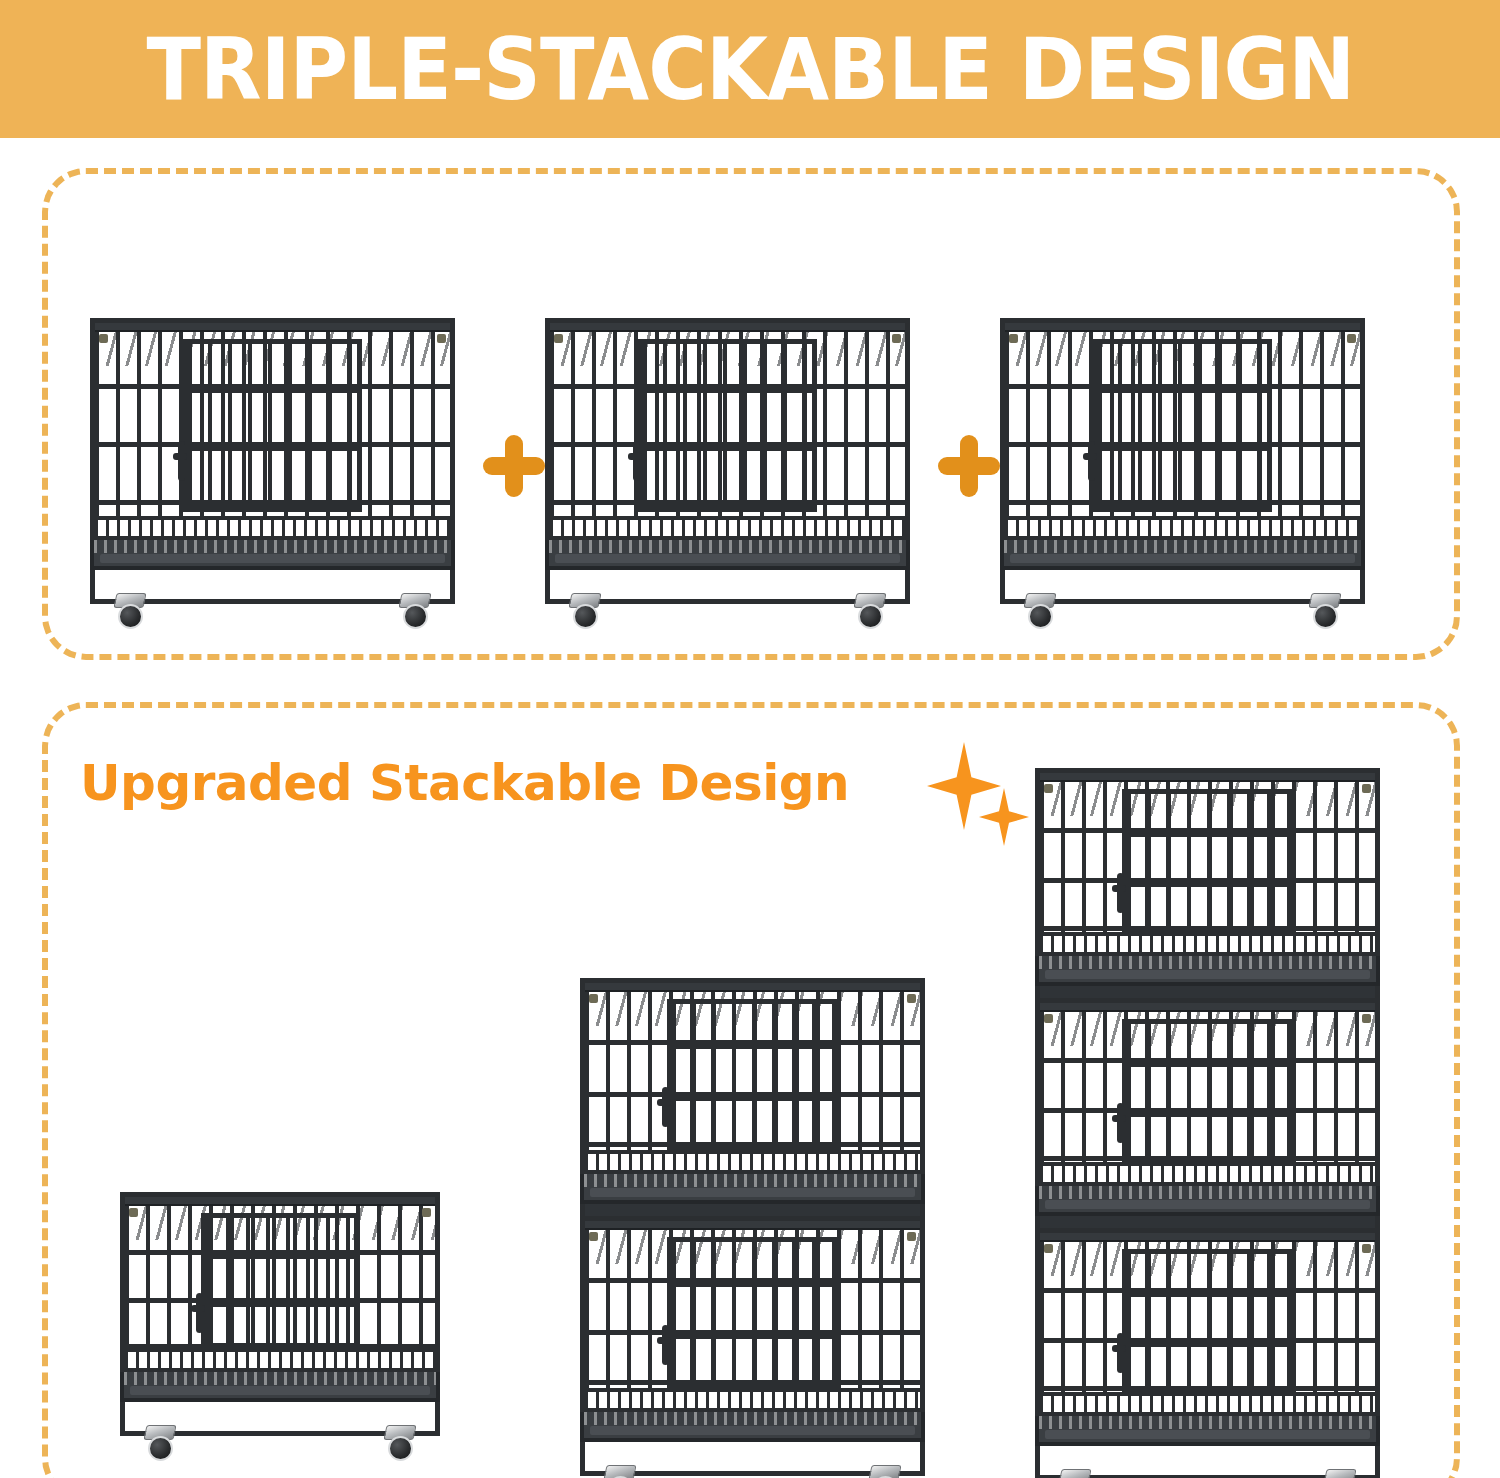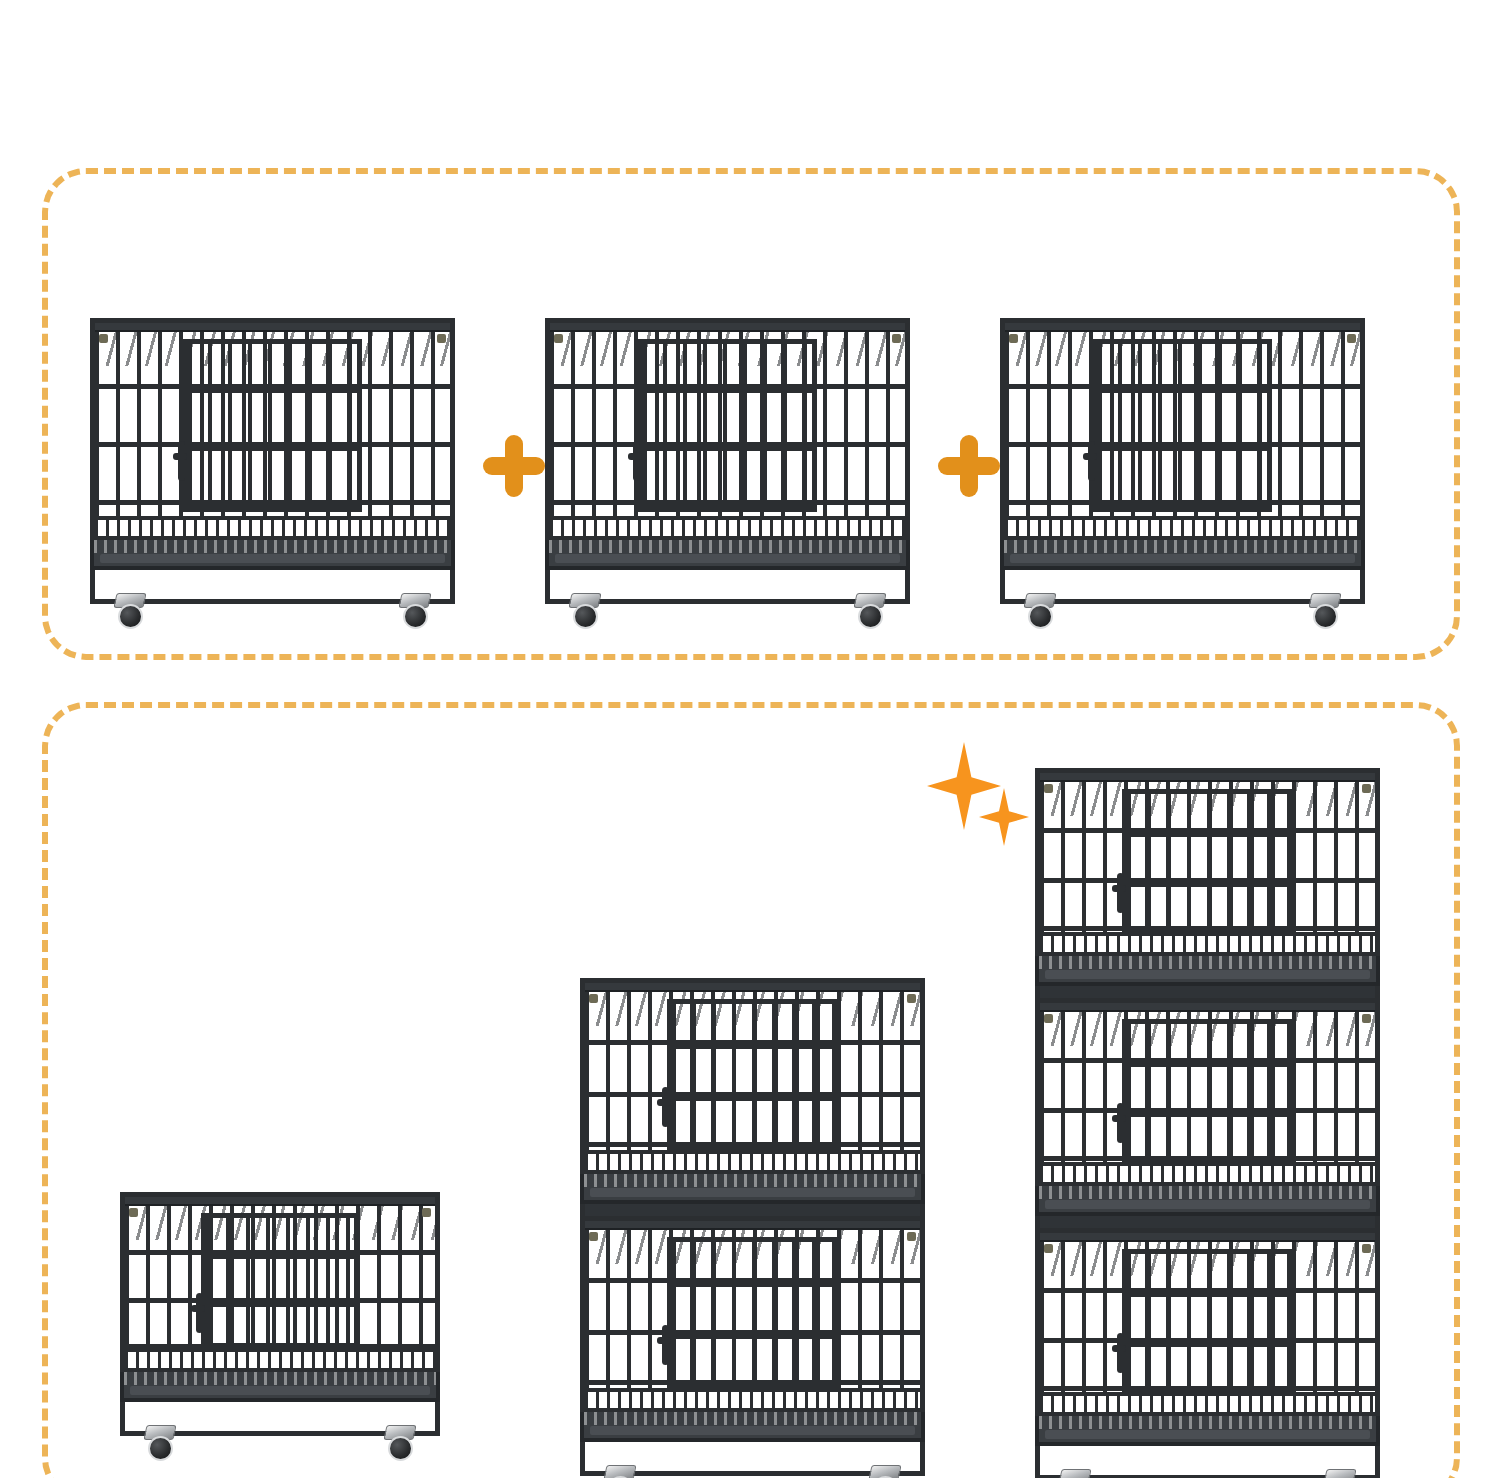--- a/index.html
+++ b/index.html
@@ -286,20 +286,23 @@
     border-left: 5px solid #2b2e31;
     border-right: 5px solid #2b2e31;
     z-index: 9;
   }
 </style>
 </head>
 <body>
 
 <div id="page">
 
+  <div class="banner">
+    <div class="banner-title">TRIPLE-STACKABLE DESIGN</div>
+  </div>
 
   <div class="panel" id="panel-conventional"></div>
 
 
   <div class="cage-assembly" style="left:90px; top:318px; width:365px;">
     <div class="cage-unit" style="height:222px;">
       <div class="top-rail"></div>
       <div class="ceiling"></div>
       <div class="bars"></div>
       <div class="rails">
@@ -404,20 +407,21 @@
       </div>
       <div class="caster right">
         <div class="bracket"></div>
           <div class="wheel"></div>
       </div>
     </div>
   </div>
 
   <div class="panel" id="panel-upgraded"></div>
 
+  <div class="panel-heading" id="heading-upgraded">Upgraded Stackable Design</div>
 
   <div class="sparkles">
     <div class="spark big"></div>
     <div class="spark small"></div>
   </div>
 
   <div class="cage-assembly" style="left:120px; top:1192px; width:320px;">
     <div class="cage-unit" style="height:180px;">
       <div class="top-rail"></div>
       <div class="ceiling"></div>

